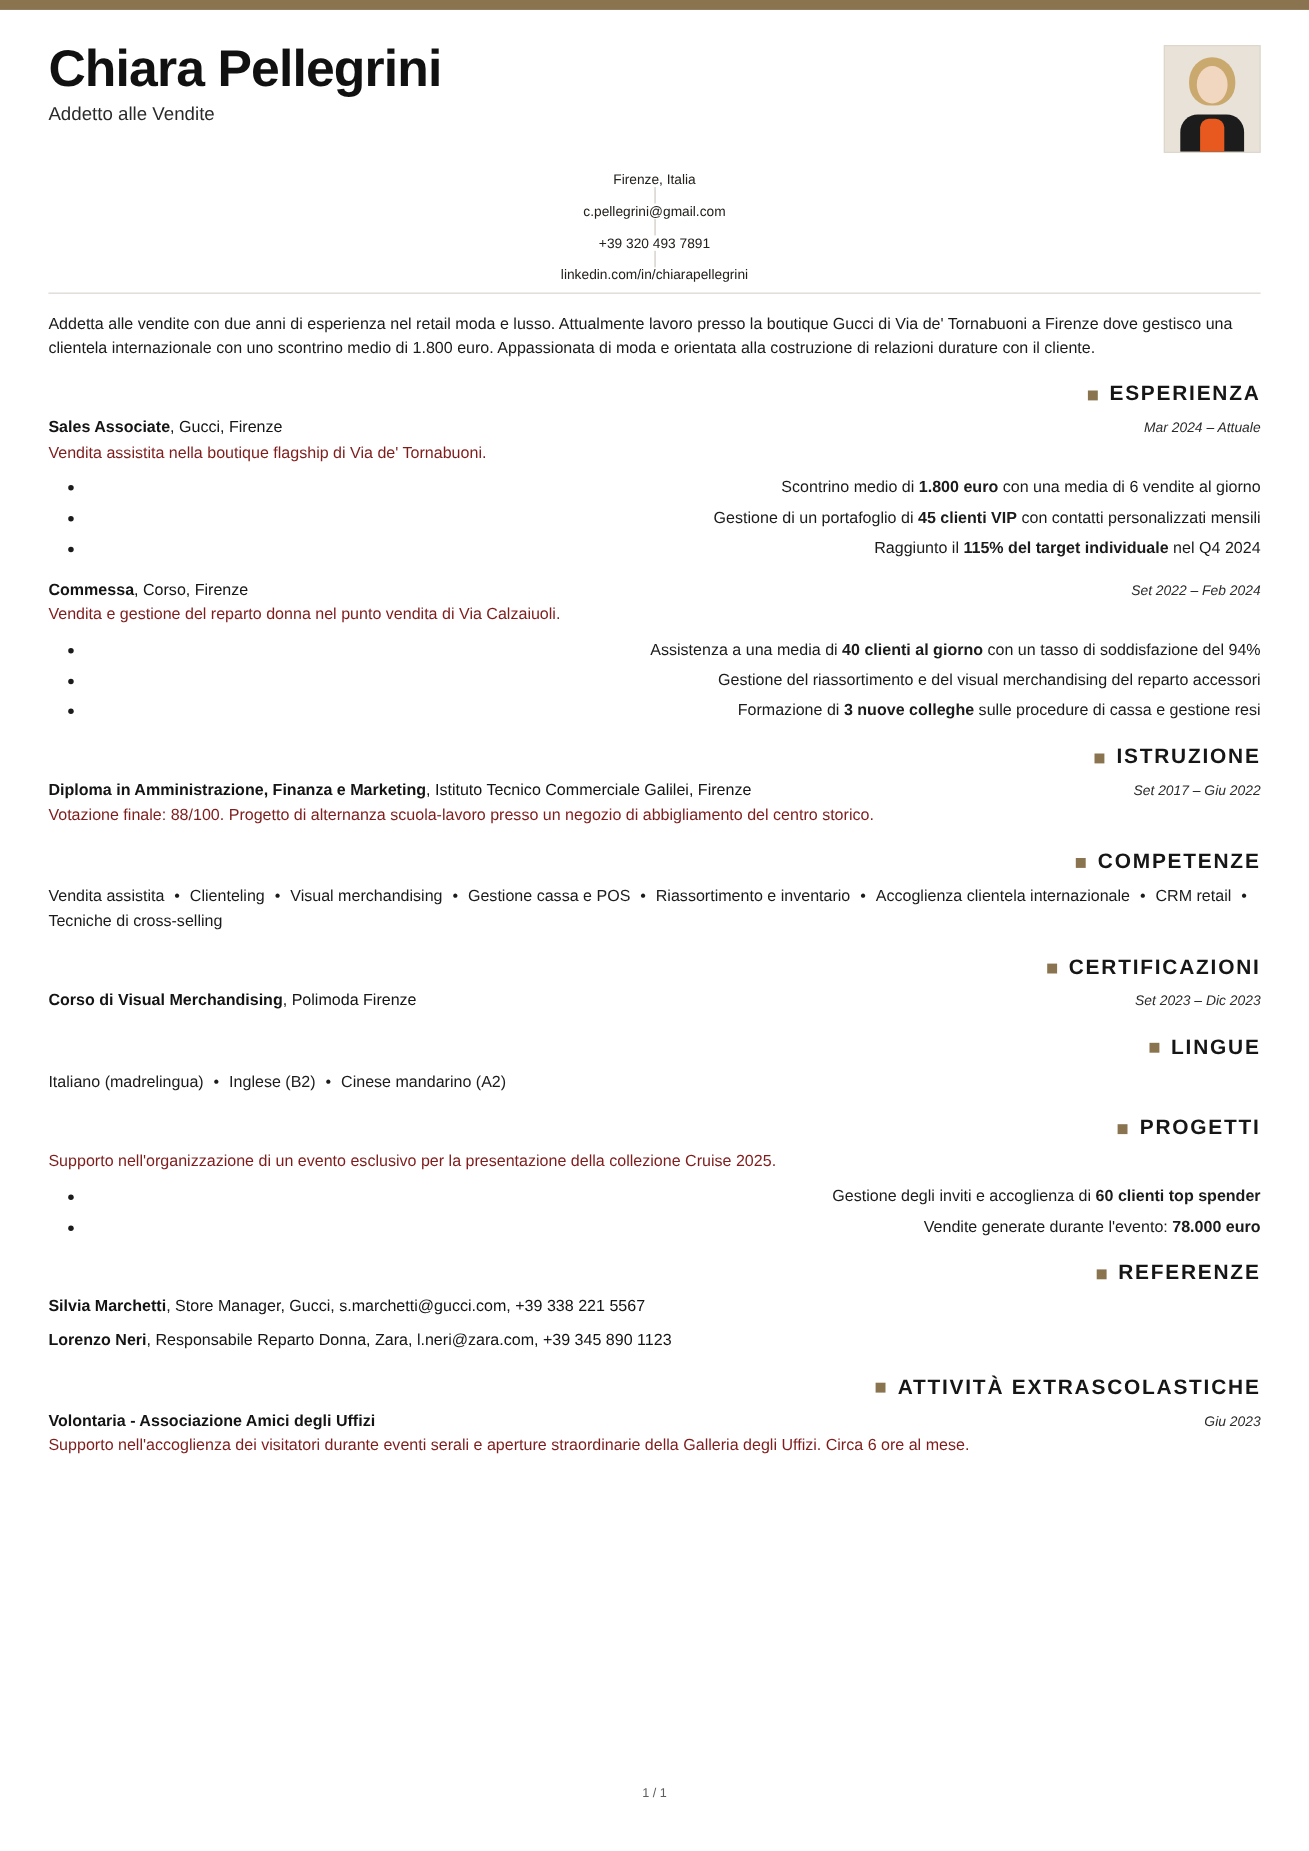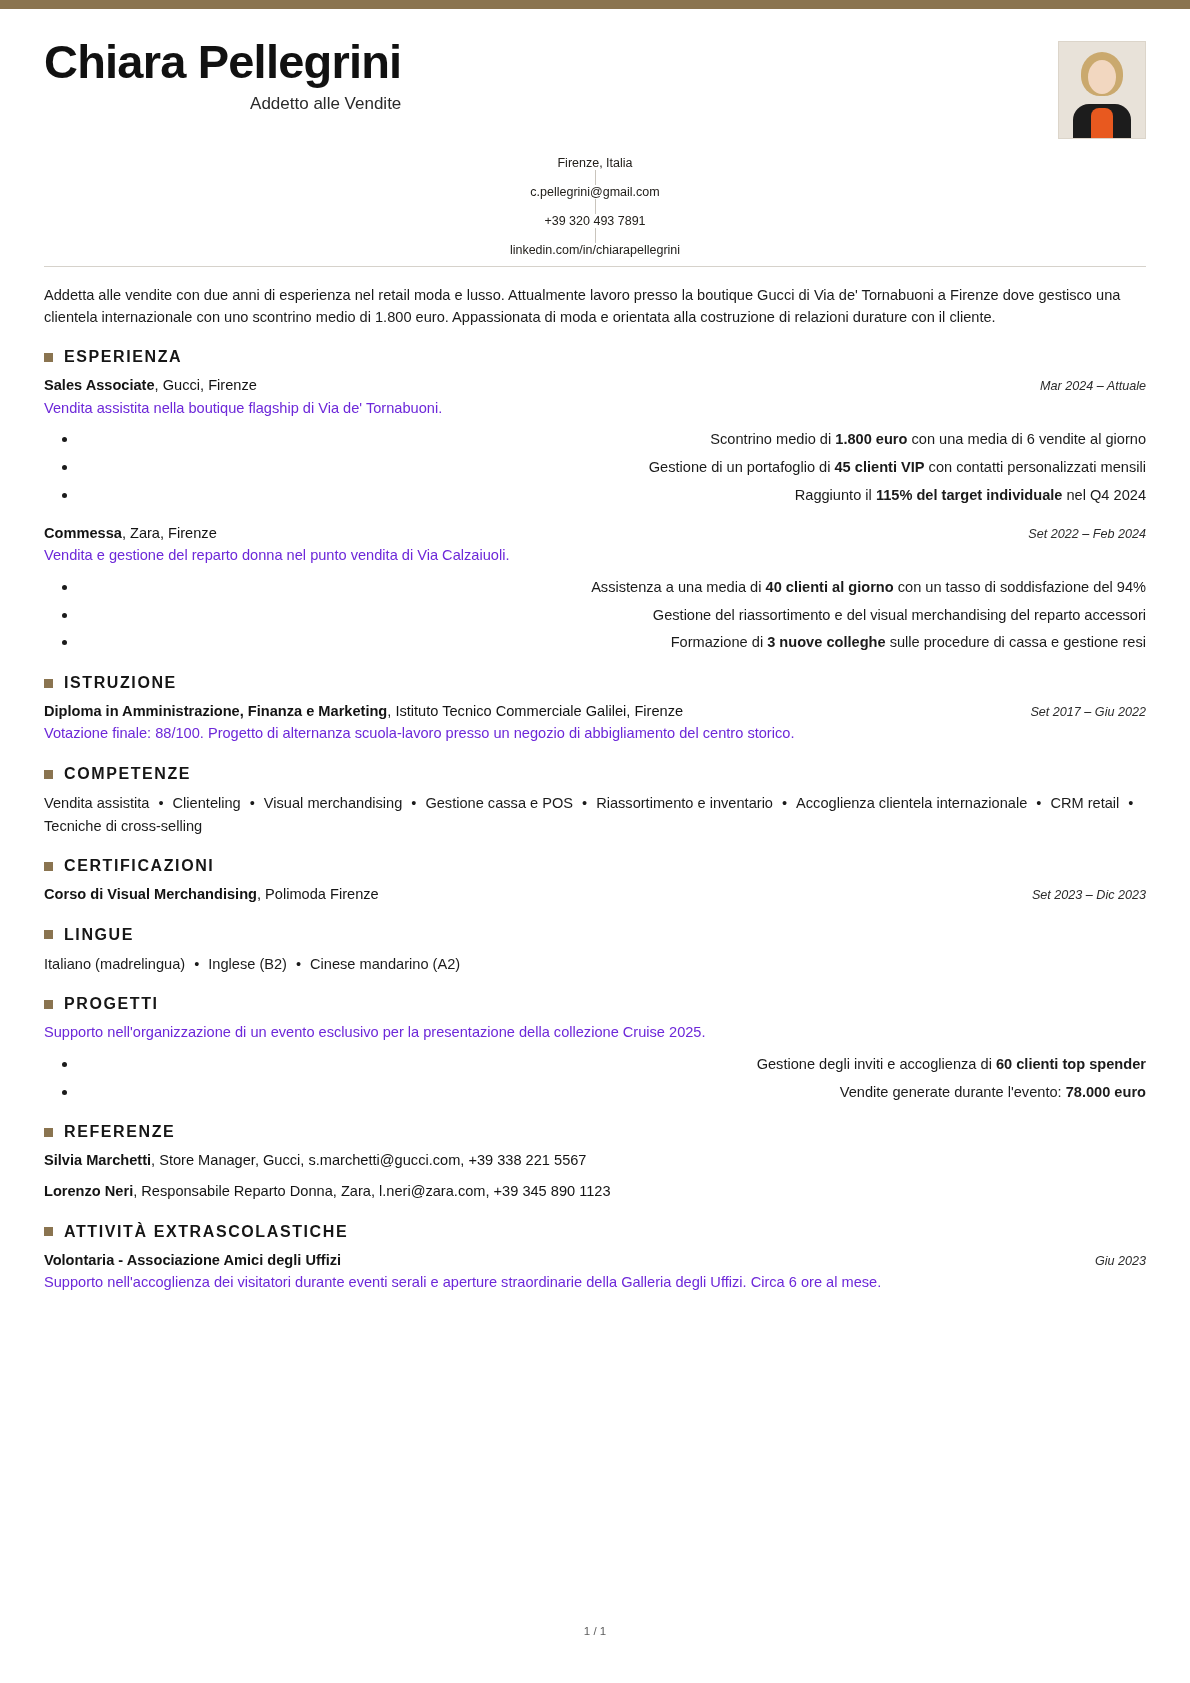--- a/index.html
+++ b/index.html
@@ -31,21 +31,20 @@
     left: 0;
     right: 0;
     padding: 28px 44px 0 44px;
     box-sizing: border-box;
   }
   
   .header {
     display: flex;
     align-items: flex-start;
     justify-content: space-between;
-    text-align: right;
   }
   .name {
     font-size: 47px;
     font-weight: bold;
     letter-spacing: -0.8px;
     line-height: 1.05;
     margin: 0 0 8px 0;
     color: #111111;
   }
   .role {
@@ -117,25 +116,26 @@
     margin-top: 17px;
     font-size: 14.6px;
     line-height: 1.52;
     color: #1b1b1b;
   }
   
   .section { margin-top: 20px; }
   .section-title {
     display: flex;
     align-items: center;
-    font-size: 16px;
+    font-size: 19px;
     font-weight: bold;
     letter-spacing: 1.6px;
     color: #161616;
     margin-bottom: 9px;
+    justify-content: flex-end;
   }
   .bullet-square {
     width: 9px;
     height: 9px;
     background: #8a7450;
     margin-right: 11px;
     flex: 0 0 auto;
   }
   .entry { margin-bottom: 4px; }
   .entry + .entry { margin-top: 17px; }
@@ -154,21 +154,21 @@
   .entry-date {
     font-size: 12.6px;
     font-style: italic;
     color: #2b2b2b;
     white-space: nowrap;
     flex: 0 0 auto;
   }
   .entry-sub {
     font-size: 14.6px;
     line-height: 1.5;
-    color: #6d28d9;
+    color: #7f1d1d;
     margin-top: 1px;
   }
   ul.dots {
     margin: 9px 0 0 0;
     padding-left: 34px;
     list-style: none;
     text-align: right;
   }
   ul.dots li {
     position: relative;
@@ -258,21 +258,21 @@
         <ul class="dots">
           <li><span>Scontrino medio di </span><b>1.800 euro</b><span> con una media di 6 vendite al giorno</span></li>
           <li><span>Gestione di un portafoglio di </span><b>45 clienti VIP</b><span> con contatti personalizzati mensili</span></li>
           <li><span>Raggiunto il </span><b>115% del target individuale</b><span> nel Q4 2024</span></li>
         </ul>
       </div>
 
       <div class="entry">
         <div class="entry-head">
           <div class="entry-title">
-            <b>Commessa</b><span>, Zara, Firenze</span>
+            <b>Commessa</b><span>, Corso, Firenze</span>
           </div>
           <div class="entry-date">Set 2022 – Feb 2024</div>
         </div>
         <div class="entry-sub">Vendita e gestione del reparto donna nel punto vendita di Via Calzaiuoli.</div>
         <ul class="dots">
           <li><span>Assistenza a una media di </span><b>40 clienti al giorno</b><span> con un tasso di soddisfazione del 94%</span></li>
           <li><span>Gestione del riassortimento e del visual merchandising del reparto accessori</span><b></b><span></span></li>
           <li><span>Formazione di </span><b>3 nuove colleghe</b><span> sulle procedure di cassa e gestione resi</span></li>
         </ul>
       </div>

